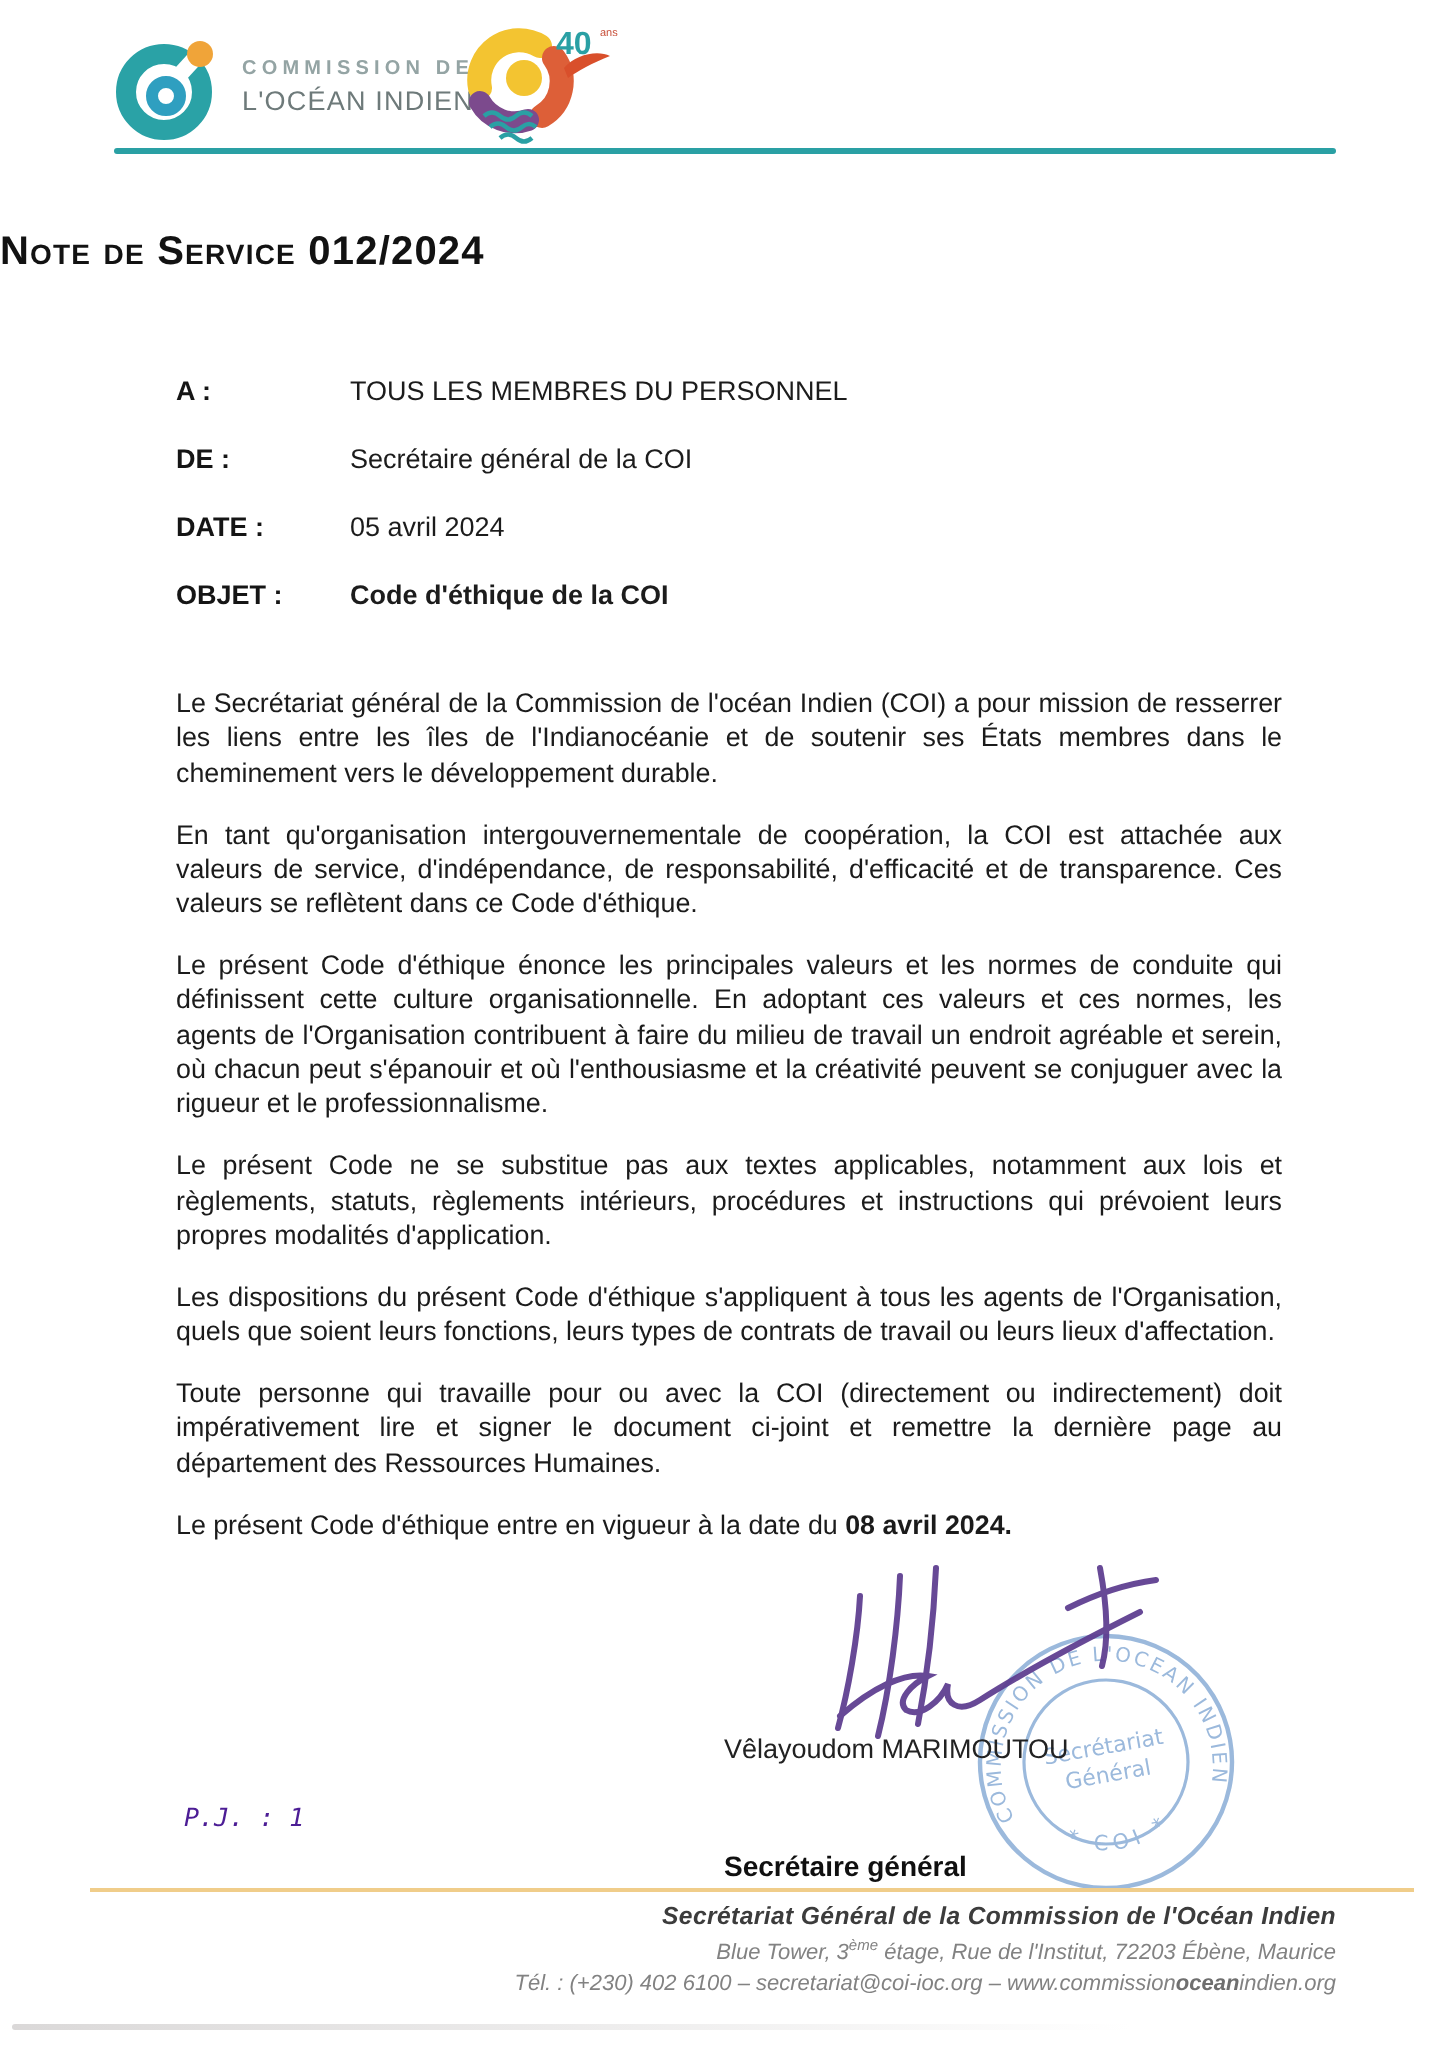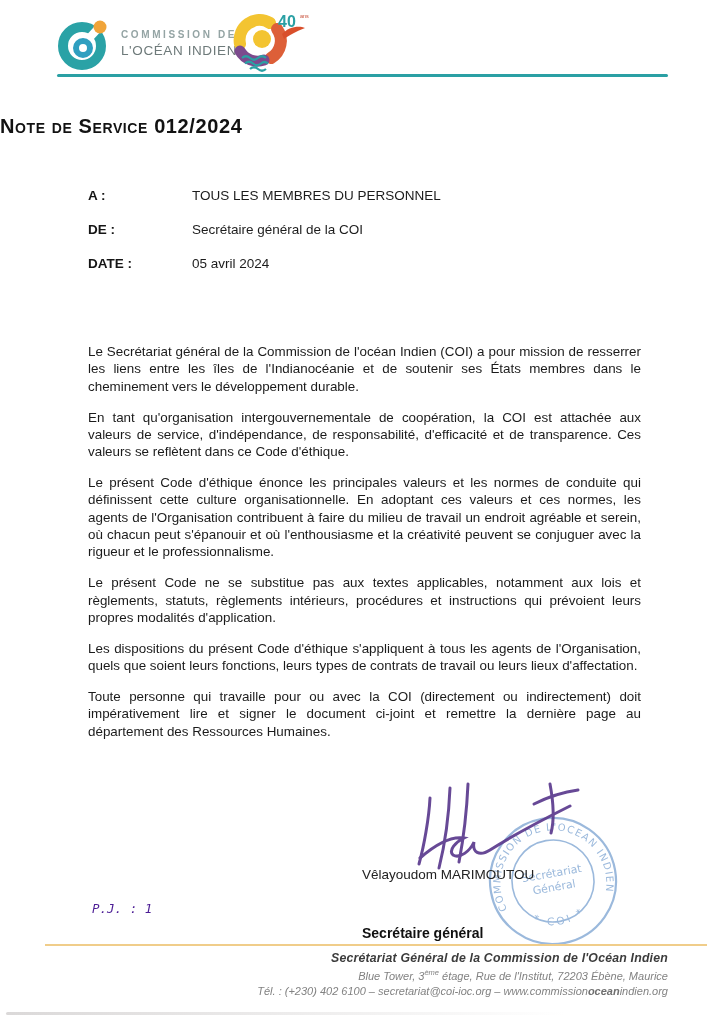--- a/index.html
+++ b/index.html
@@ -26,21 +26,21 @@
   .doc-title {
     position: absolute; top: 115px; left: 0; width: 100%;
     text-align: left; font-weight: bold; font-size: 20px;
     font-variant: small-caps; letter-spacing: 0.6px; color: #121212;
   }
 
   
   .meta { position: absolute; left: 88px; top: 188px; width: 500px; font-size: 13.5px; }
   .meta-row { display: flex; margin-bottom: 19px; }
   .meta-label { width: 87px; font-weight: bold; color: #151515; flex: 0 0 87px; }
-  .meta-value { color: #1c1c1c; margin-left: 17px; }
+  .meta-value { color: #1c1c1c; }
   .meta-value.bold { font-weight: bold; }
 
   
   .body-text {
     position: absolute; left: 88px; top: 343px; width: 553px;
     font-size: 13.4px; line-height: 17.35px; text-align: justify; color: #1b1b1b;
   }
   .body-text p { margin-bottom: 13.5px; }
   .closing .date-bold { font-weight: bold; }
 
@@ -110,29 +110,34 @@
       <span class="meta-value">TOUS LES MEMBRES DU PERSONNEL</span>
     </div>
     <div class="meta-row">
       <span class="meta-label">DE :</span>
       <span class="meta-value">Secrétaire général de la COI</span>
     </div>
     <div class="meta-row">
       <span class="meta-label">DATE :</span>
       <span class="meta-value">05 avril 2024</span>
     </div>
+    <div class="meta-row">
+      <span class="meta-label">OBJET :</span>
+      <span class="meta-value bold">Code d'éthique de la COI</span>
+    </div>
   </div>
 
   <div class="body-text">
     <p>Le Secrétariat général de la Commission de l'océan Indien (COI) a pour mission de resserrer les liens entre les îles de l'Indianocéanie et de soutenir ses États membres dans le cheminement vers le développement durable.</p>
     <p>En tant qu'organisation intergouvernementale de coopération, la COI est attachée aux valeurs de service, d'indépendance, de responsabilité, d'efficacité et de transparence. Ces valeurs se reflètent dans ce Code d'éthique.</p>
     <p>Le présent Code d'éthique énonce les principales valeurs et les normes de conduite qui définissent cette culture organisationnelle. En adoptant ces valeurs et ces normes, les agents de l'Organisation contribuent à faire du milieu de travail un endroit agréable et serein, où chacun peut s'épanouir et où l'enthousiasme et la créativité peuvent se conjuguer avec la rigueur et le professionnalisme.</p>
     <p>Le présent Code ne se substitue pas aux textes applicables, notamment aux lois et règlements, statuts, règlements intérieurs, procédures et instructions qui prévoient leurs propres modalités d'application.</p>
     <p>Les dispositions du présent Code d'éthique s'appliquent à tous les agents de l'Organisation, quels que soient leurs fonctions, leurs types de contrats de travail ou leurs lieux d'affectation.</p>
     <p>Toute personne qui travaille pour ou avec la COI (directement ou indirectement) doit impérativement lire et signer le document ci-joint et remettre la dernière page au département des Ressources Humaines.</p>
+    <p class="closing"><span>Le présent Code d'éthique entre en vigueur à la date du </span><span class="date-bold">08 avril 2024</span><span class="date-bold">.</span></p>
   </div>
 
   <svg class="stamp-svg" width="150" height="150" viewBox="0 0 150 150">
     <defs>
       <path id="stampTopArc" d="M25 95 A53 53 0 1 1 125 95"></path>
       <path id="stampBottomArc" d="M30 92 A51 51 0 0 0 120 92"></path>
     </defs>
     <g transform="rotate(-10 75 75)" opacity="0.9">
       <circle cx="75" cy="75" r="63" fill="none" stroke="#87abd5" stroke-width="2.2"></circle>
       <circle cx="75" cy="75" r="41" fill="none" stroke="#87abd5" stroke-width="1.6"></circle>

